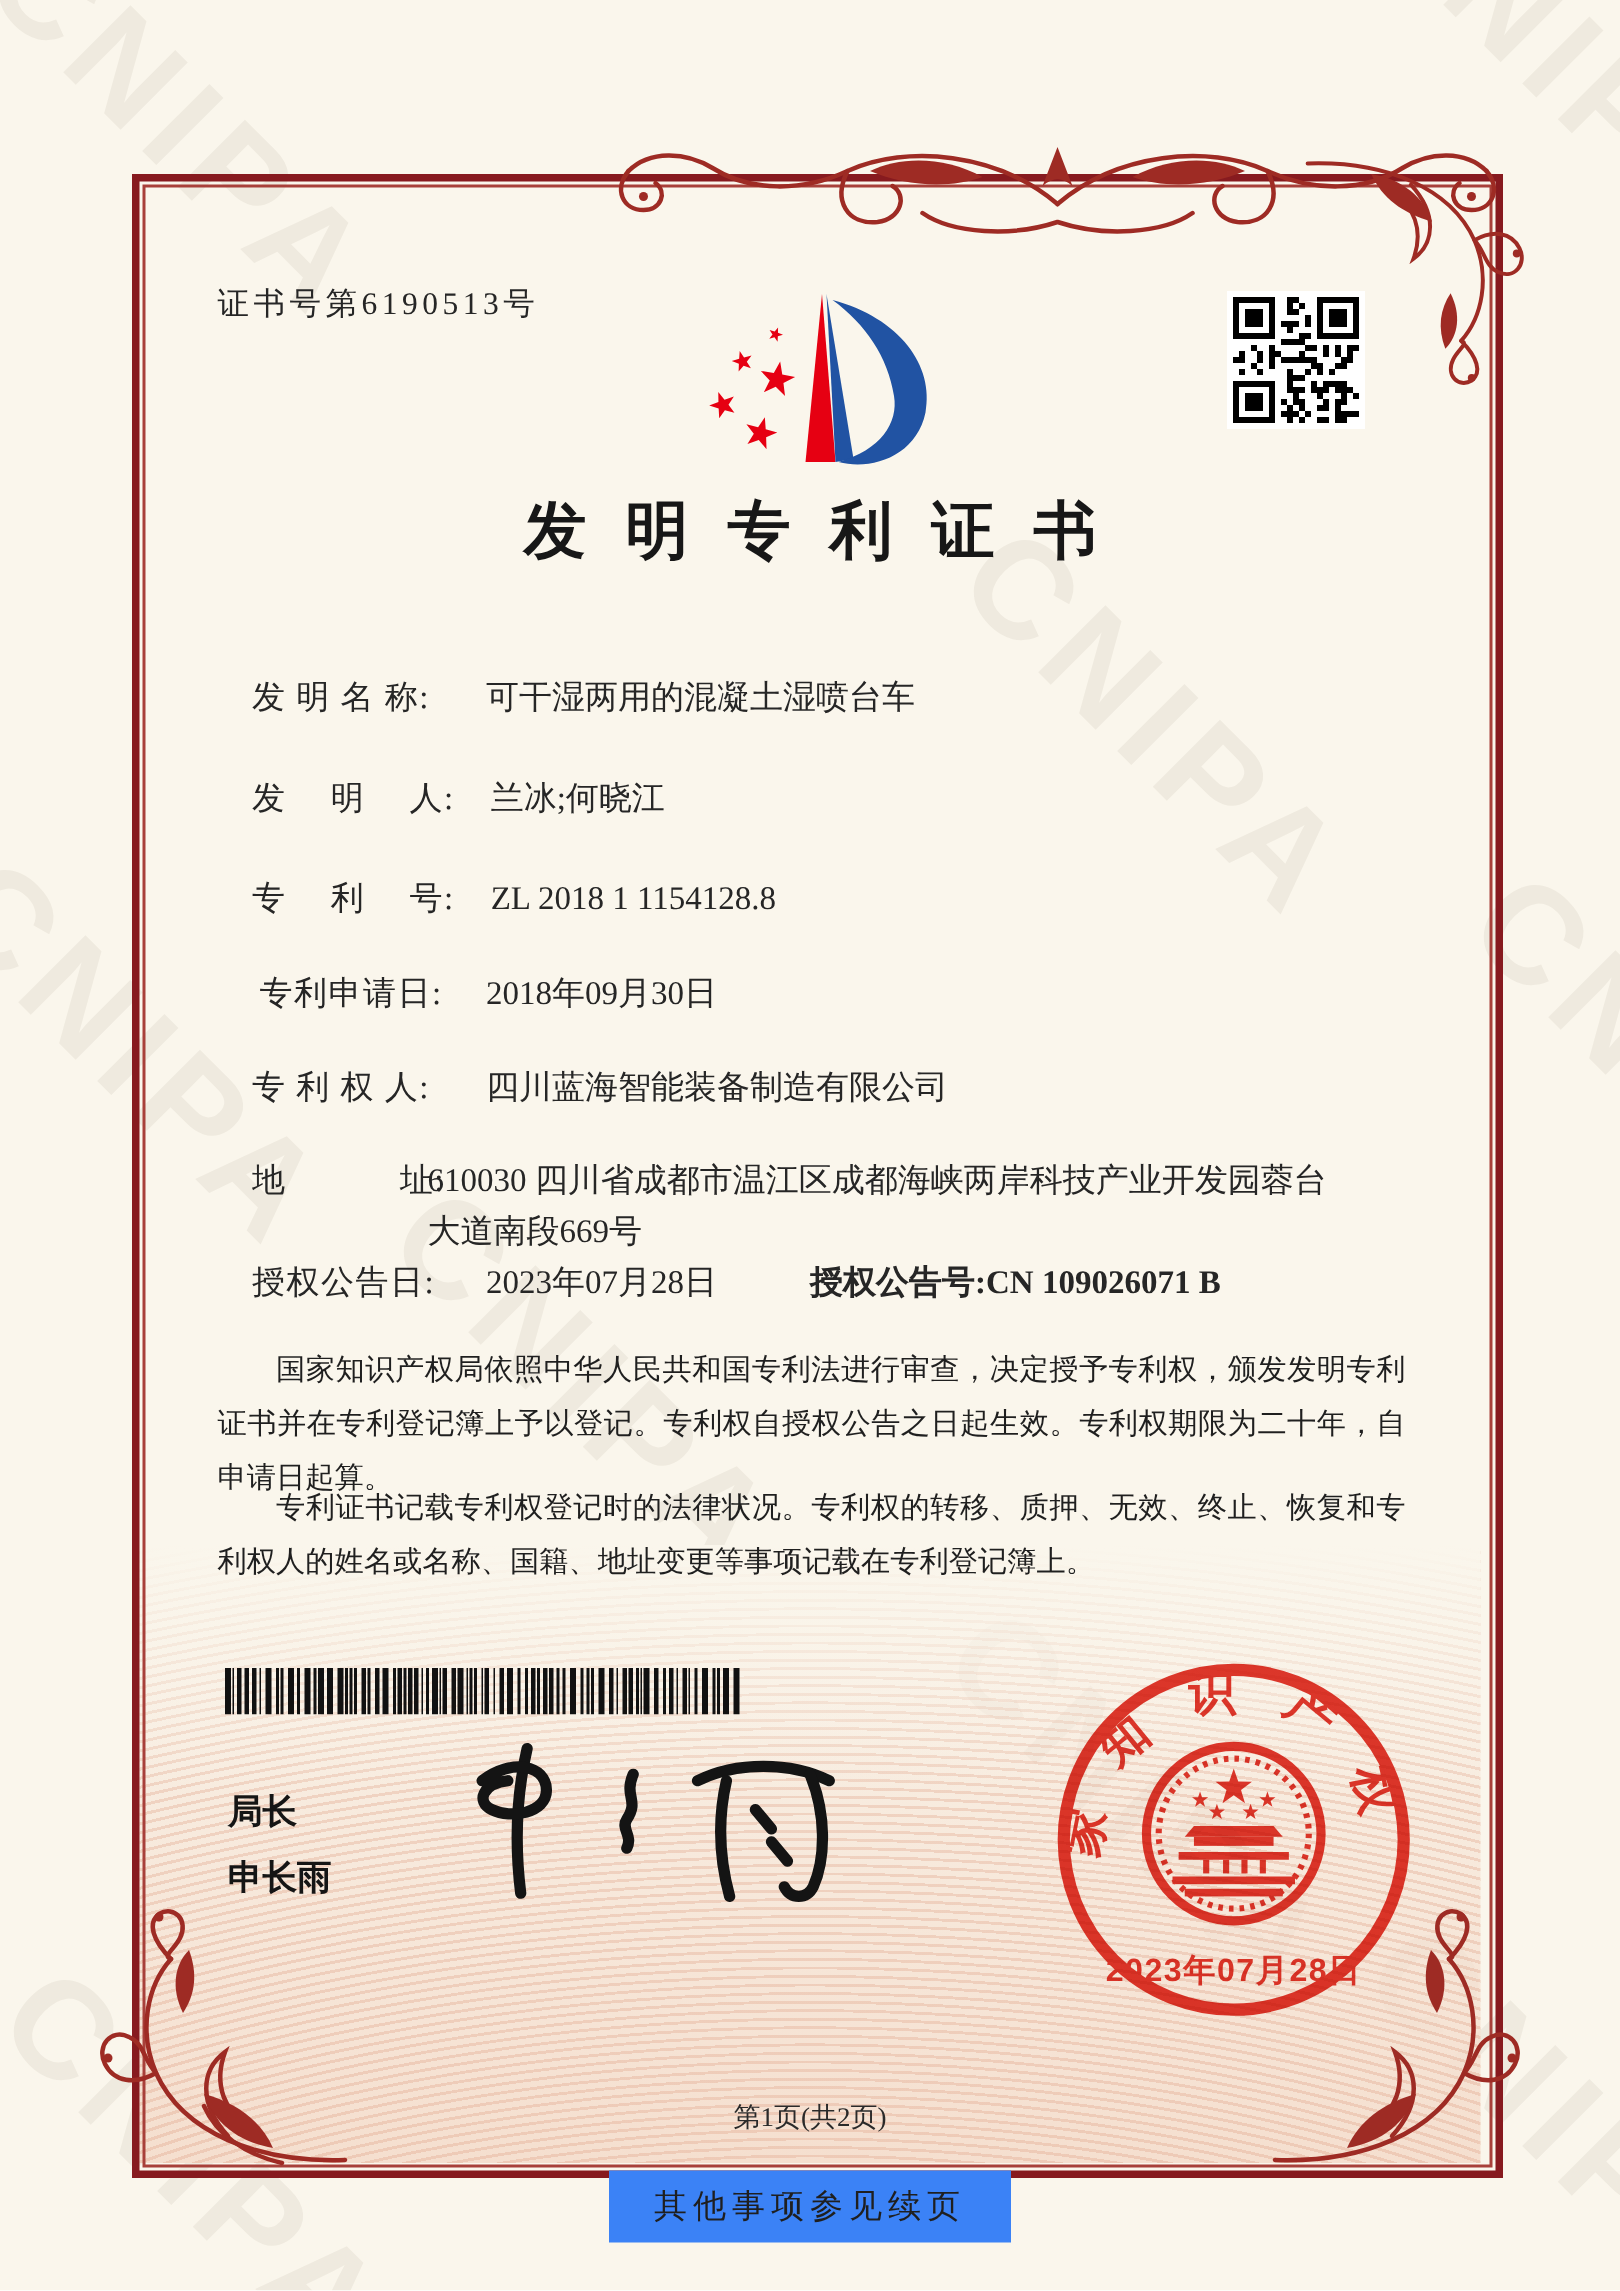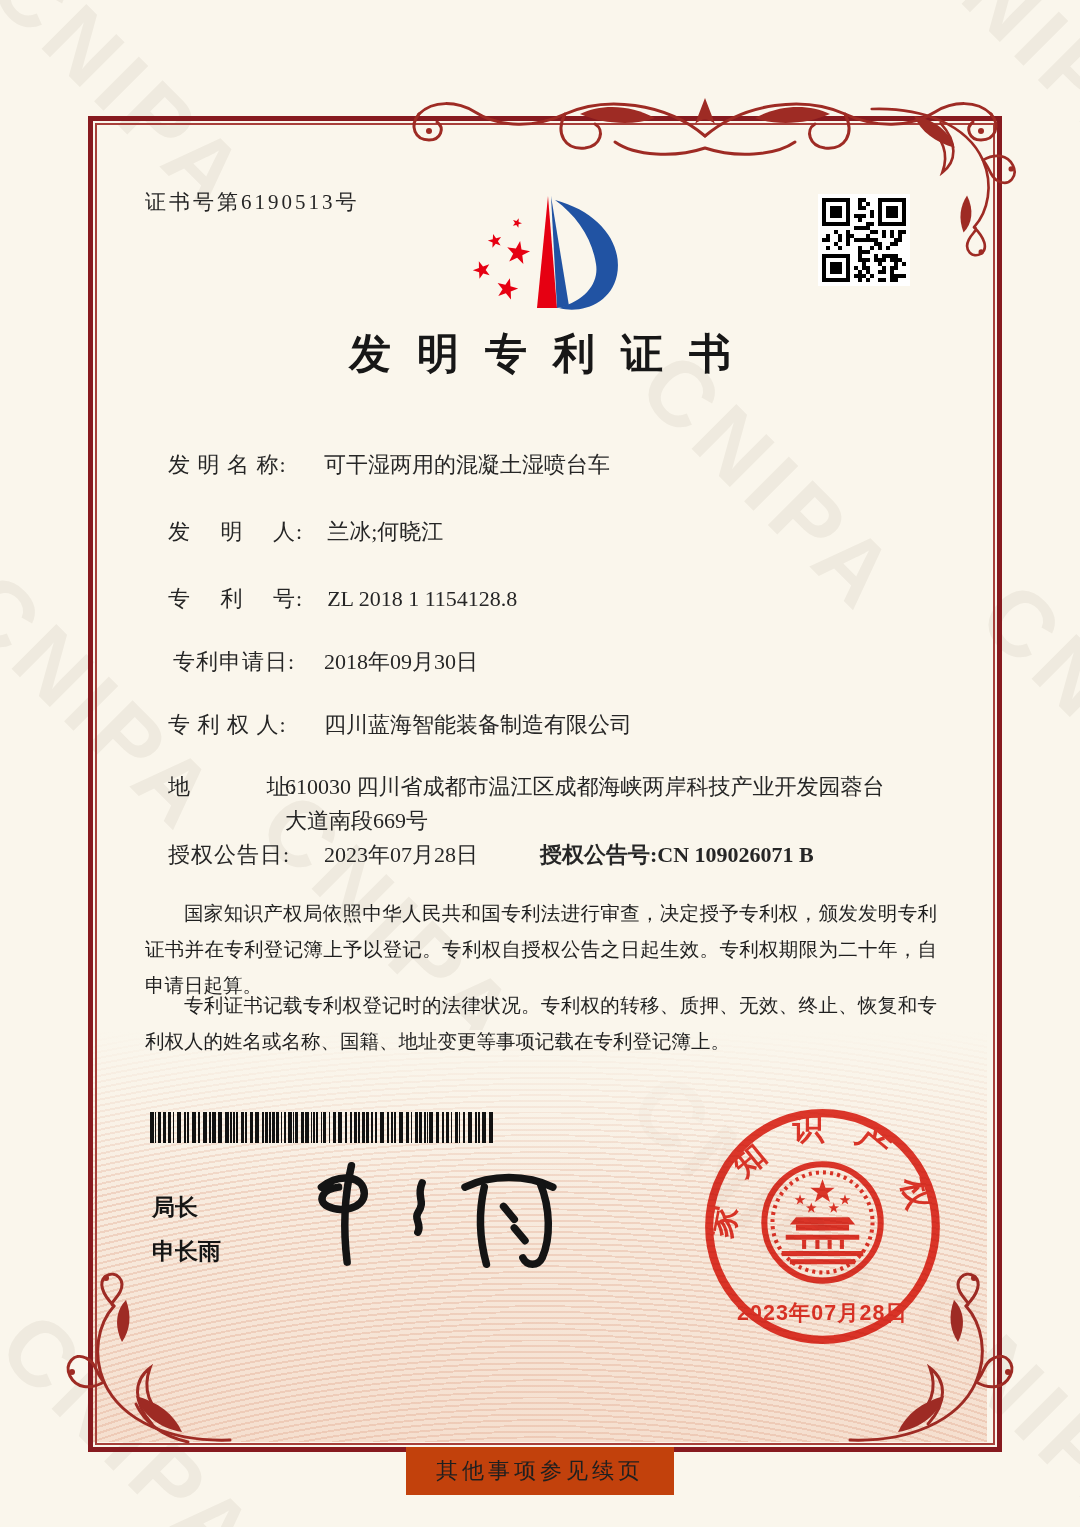--- a/index.html
+++ b/index.html
@@ -46,21 +46,21 @@
   .barcode{position:absolute;left:150px;top:1112px;width:345px;height:31px;}
   .barcode svg{display:block;width:100%;height:100%;}
 
   .officer{position:absolute;left:152px;font-family:"Liberation Sans","DejaVu Sans",sans-serif;
       font-size:23px;font-weight:600;color:#151515;}
   .sig{position:absolute;left:285px;top:1150px;}
 
   .seal{position:absolute;left:700px;top:1104px;width:245px;height:245px;opacity:.93;mix-blend-mode:multiply;}
 
   .pageno{position:absolute;left:0;right:0;top:1399px;text-align:center;font-size:18px;color:#2a2a2a;}
-  .note{position:absolute;left:50%;top:1447px;transform:translateX(-50%);background:#c2410c;
+  .note{position:absolute;left:50%;top:1447px;transform:translateX(-50%);background:#3b82f6;
       padding:9px 30px;font-size:22px;letter-spacing:4px;color:#1f1f1f;}
 </style>
 </head>
 <body>
 
 <div class="page">
 
   <div class="wm" style="left:-40px;top:30px;">CNIPA</div>
   <div class="wm" style="left:880px;top:-15px;">CNIPA</div>
   <div class="wm" style="left:610px;top:430px;">CNIPA</div>
@@ -441,15 +441,16 @@
         <rect x="-40" y="24" width="80" height="5"></rect>
           <rect x="-32" y="32" width="64" height="5"></rect>
       </g>
     </g>
     <text y="92" text-anchor="middle" font-family="Liberation Sans, DejaVu Sans, sans-serif" font-size="21" font-weight="700" fill="#df2a1e" letter-spacing="1">2023年07月28日</text>
     <defs>
       <path id="star-seal" d="M0,-10 L2.35,-3.24 L9.51,-3.09 L3.80,1.24 L5.88,8.09 L0,4 L-5.88,8.09 L-3.80,1.24 L-9.51,-3.09 L-2.35,-3.24 Z"></path>
     </defs>
   </svg>
 
+  <div class="pageno">第1页(共2页)</div>
   <div class="note">其他事项参见续页</div>
 
 </div>
 
 </body></html>

